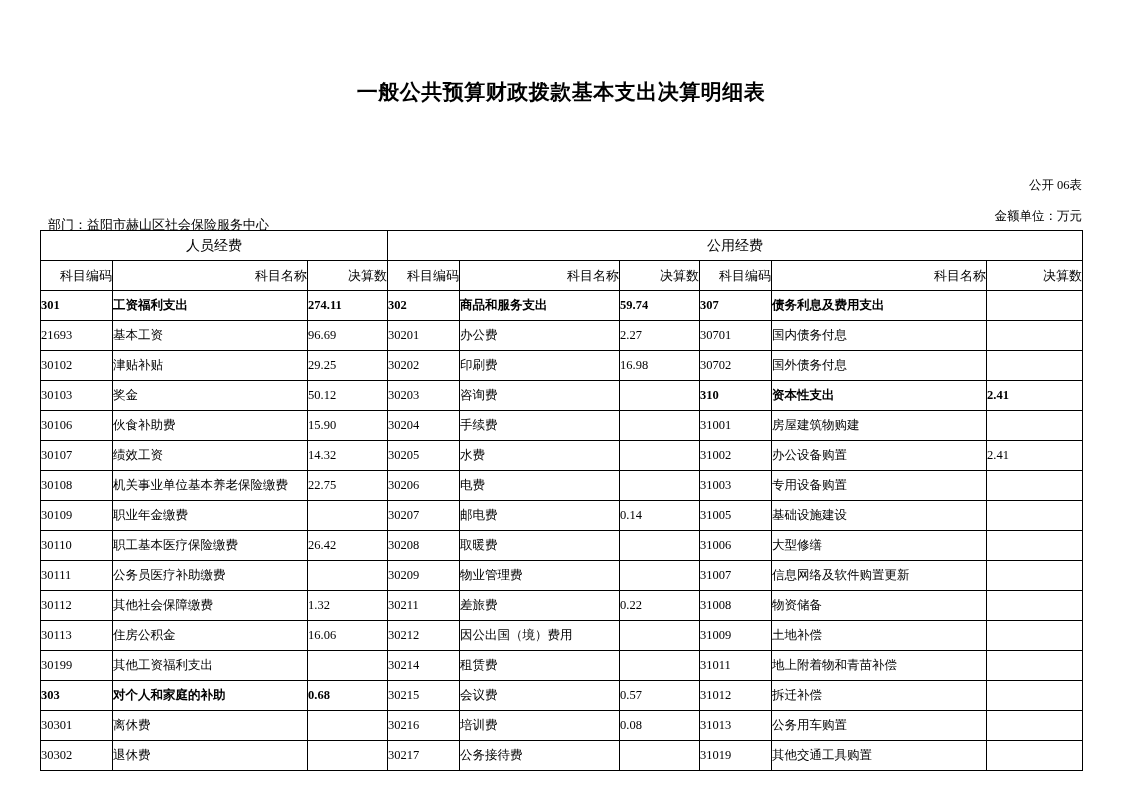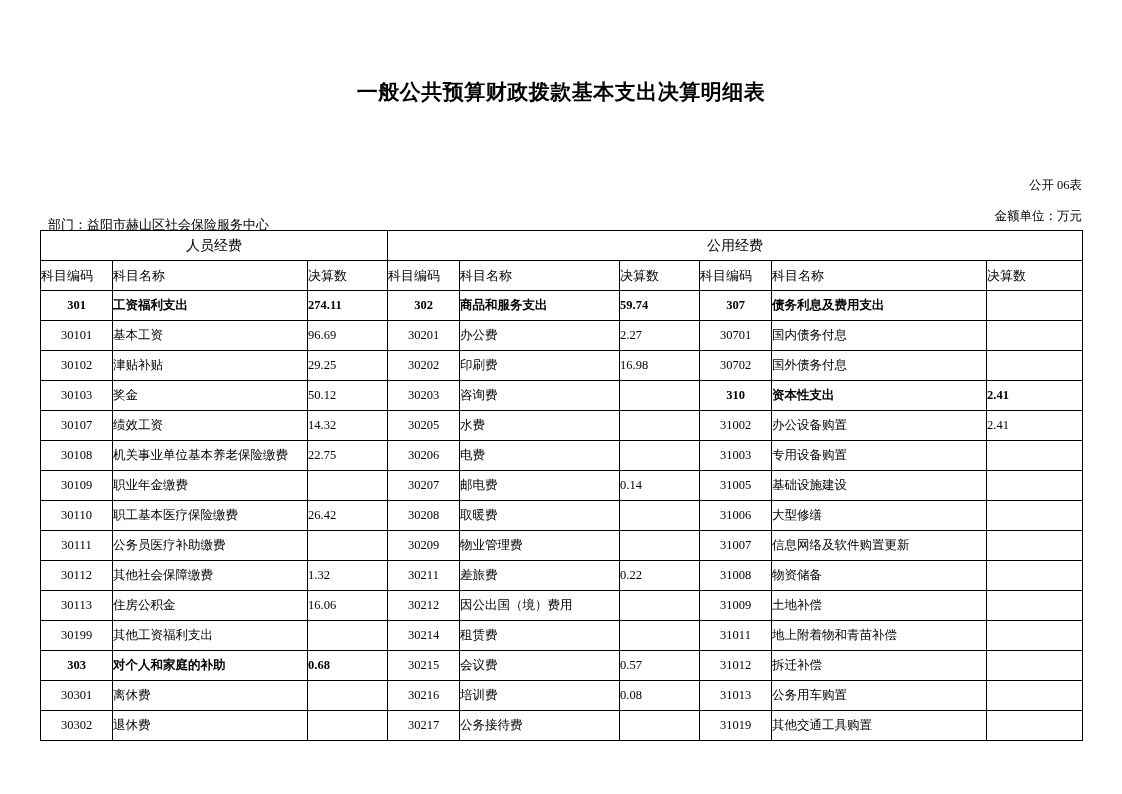--- a/index.html
+++ b/index.html
@@ -60,29 +60,29 @@
     vertical-align: middle;
   }
   .grp-head {
     text-align: center;
     font-size: 14px;
     height: 30px;
     font-family: "Liberation Sans", "DejaVu Sans", sans-serif;
     font-weight: normal;
   }
   .col-head {
-    text-align: left;
+    text-align: right;
     font-size: 13px;
     height: 34px;
     font-family: "Liberation Sans", "DejaVu Sans", sans-serif;
     font-weight: normal;
   }
   td.code {
     padding-left: 6px;
-    text-align: center;
+    text-align: left;
     font-family: "Liberation Serif", "DejaVu Serif", serif;
   }
   td.name {
     padding-left: 14px;
     text-align: left;
   }
   td.num {
     padding-right: 6px;
     text-align: left;
   }
@@ -147,21 +147,21 @@
           <td class="name b">工资福利支出</td>
           <td class="num b">274.11</td>
           <td class="code b">302</td>
           <td class="name b">商品和服务支出</td>
           <td class="num b">59.74</td>
           <td class="code b">307</td>
           <td class="name b">债务利息及费用支出</td>
           <td class="num b"></td>
         </tr>
         <tr>
-          <td class="code">30101</td>
+          <td class="code">21693</td>
           <td class="name">基本工资</td>
           <td class="num">96.69</td>
           <td class="code">30201</td>
           <td class="name">办公费</td>
           <td class="num">2.27</td>
           <td class="code">30701</td>
           <td class="name">国内债务付息</td>
           <td class="num"></td>
         </tr>
         <tr>
@@ -180,20 +180,31 @@
           <td class="name">奖金</td>
           <td class="num">50.12</td>
           <td class="code">30203</td>
           <td class="name">咨询费</td>
           <td class="num"></td>
           <td class="code b">310</td>
           <td class="name b">资本性支出</td>
           <td class="num b">2.41</td>
         </tr>
         <tr>
+          <td class="code">30106</td>
+          <td class="name">伙食补助费</td>
+          <td class="num">15.90</td>
+          <td class="code">30204</td>
+          <td class="name">手续费</td>
+          <td class="num"></td>
+          <td class="code">31001</td>
+          <td class="name">房屋建筑物购建</td>
+          <td class="num"></td>
+        </tr>
+        <tr>
           <td class="code">30107</td>
           <td class="name">绩效工资</td>
           <td class="num">14.32</td>
           <td class="code">30205</td>
           <td class="name">水费</td>
           <td class="num"></td>
           <td class="code">31002</td>
           <td class="name">办公设备购置</td>
           <td class="num">2.41</td>
         </tr>

